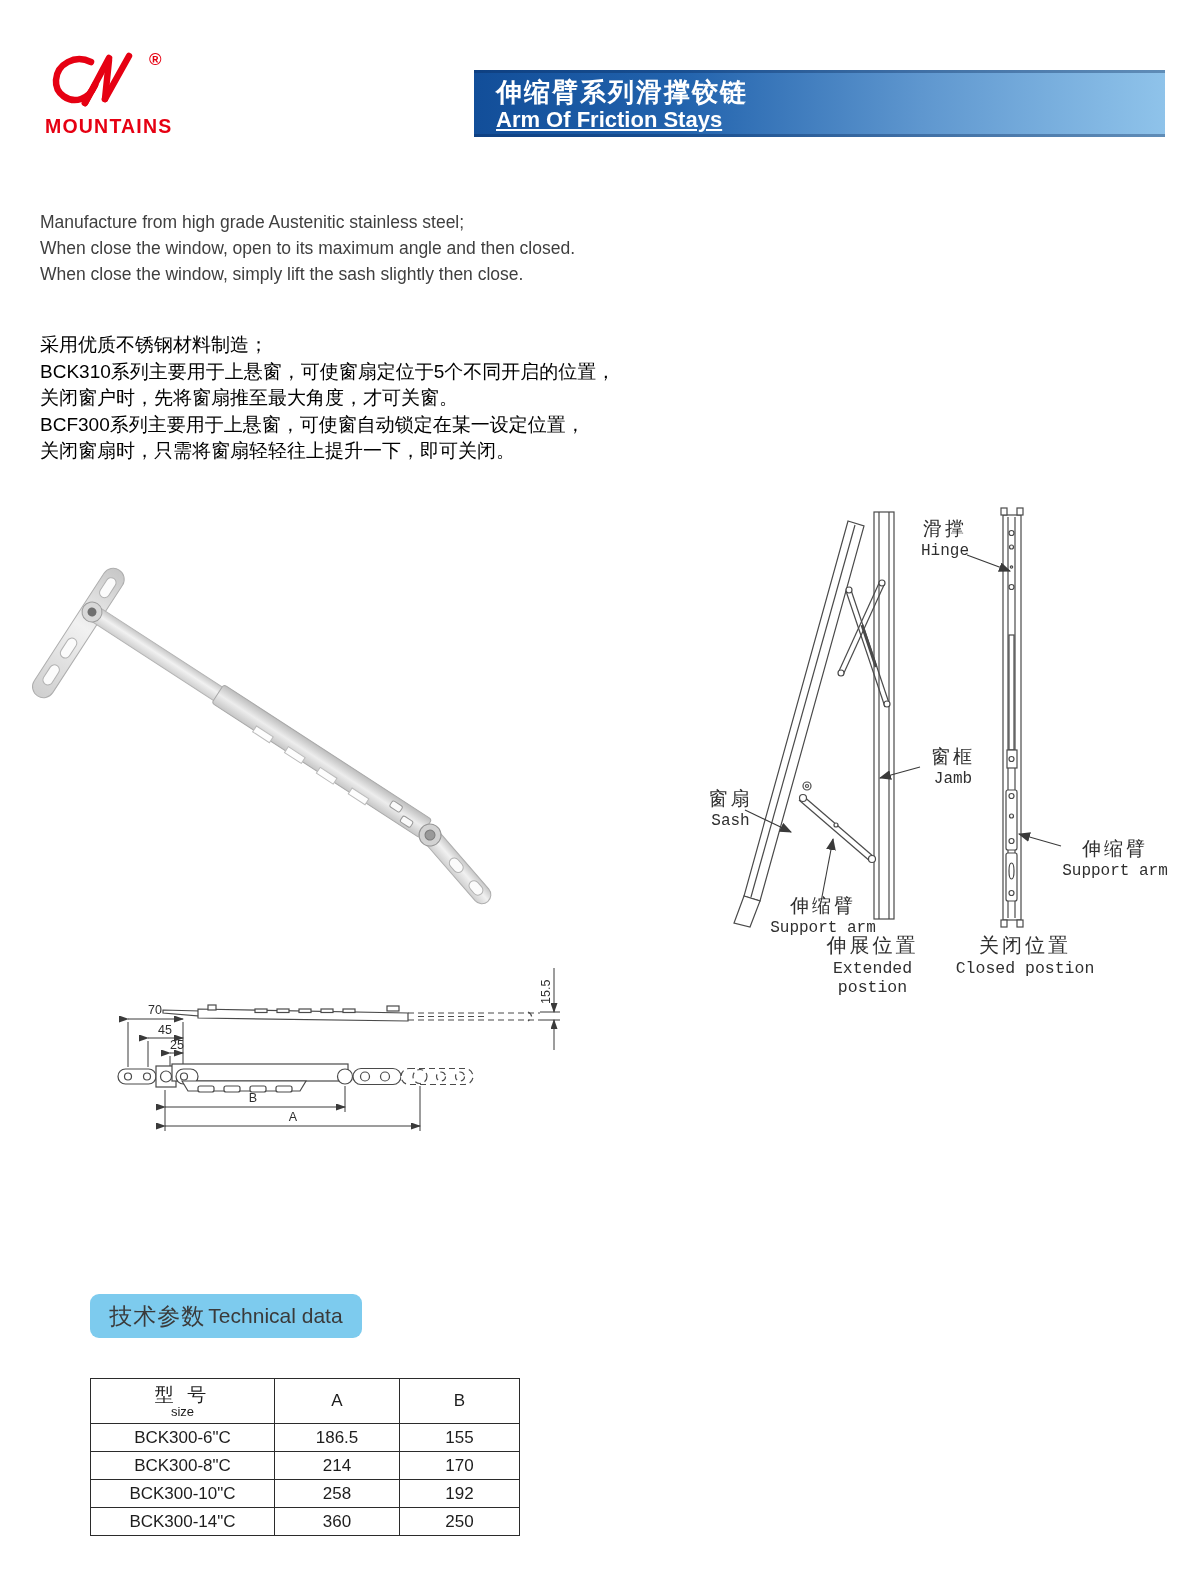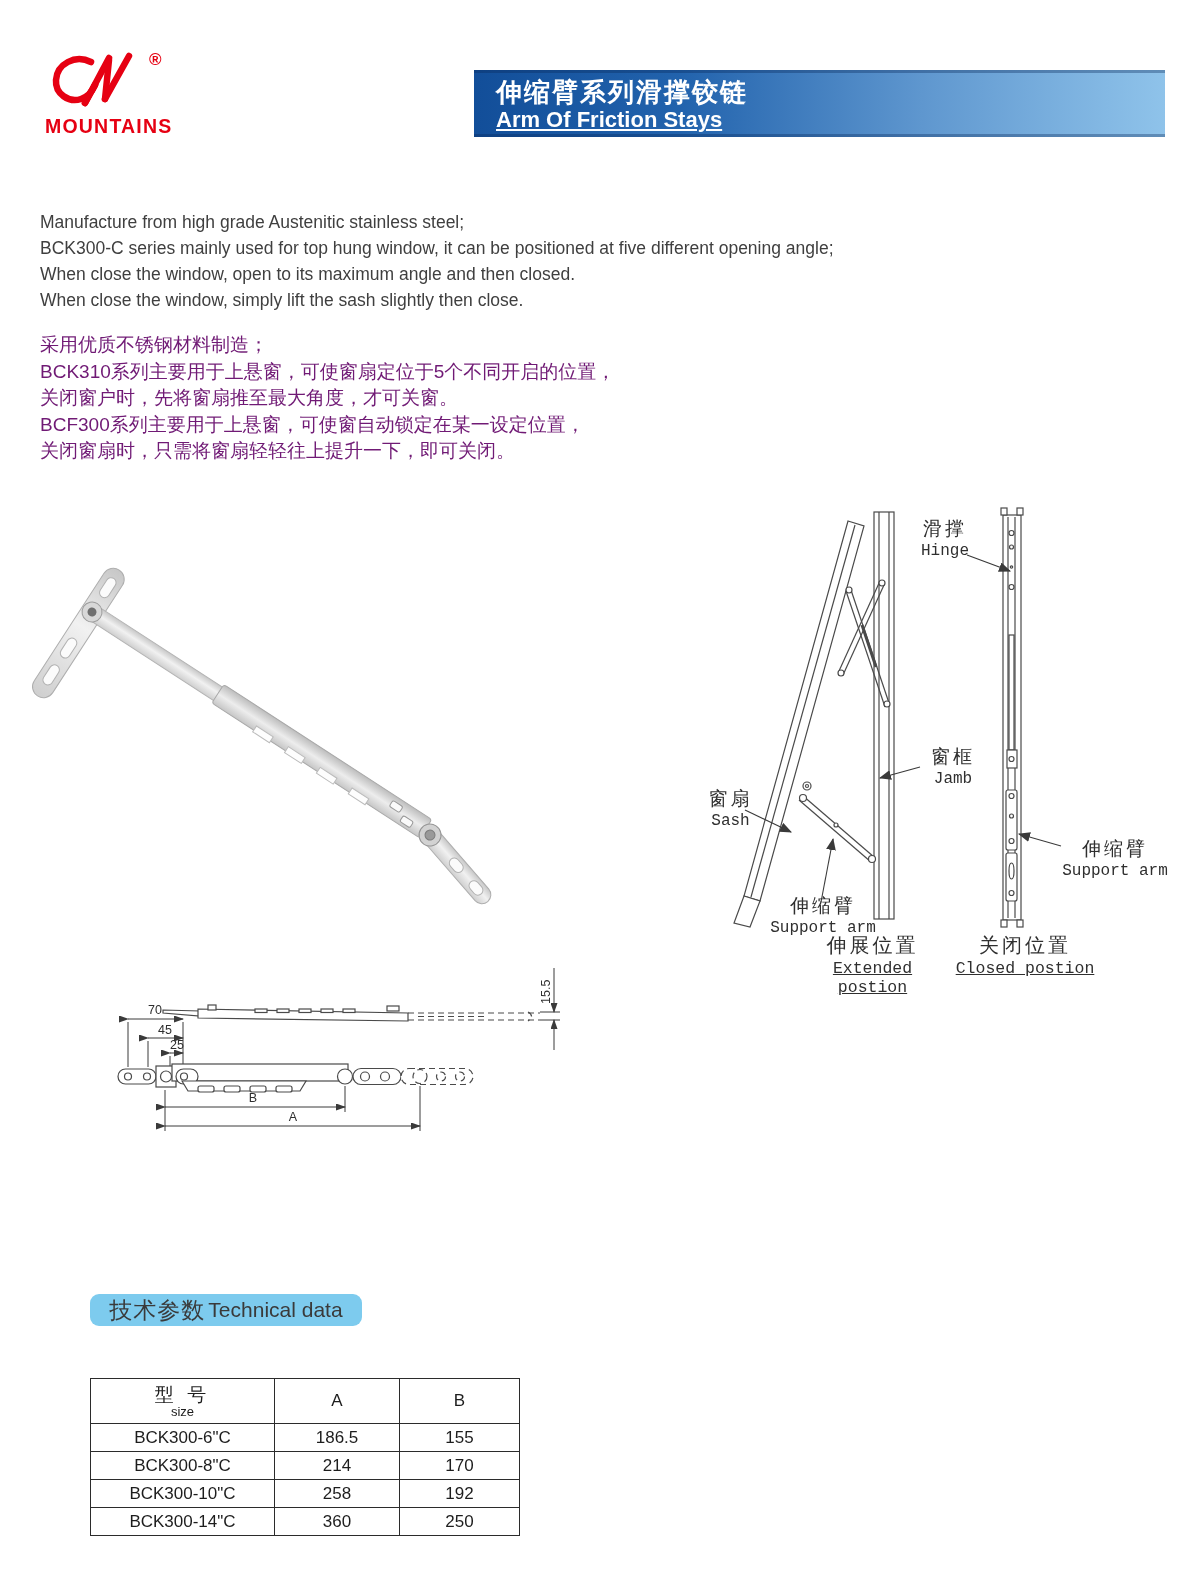--- a/index.html
+++ b/index.html
@@ -14,39 +14,39 @@
          color:#221e1f;letter-spacing:-1px;}
   .banner{position:absolute;left:474px;top:70px;width:691px;height:67px;
           background:linear-gradient(90deg,#124e99 0%,#2263ad 30%,#5f97cf 65%,#8fc3ea 100%);
           box-shadow:inset 0 3px 0 rgba(8,40,90,.35), inset 0 -3px 0 rgba(8,40,90,.35);
           color:#fff;padding:7px 0 0 22px;box-sizing:border-box;}
   .banner .cn{font-size:26px;font-weight:bold;letter-spacing:2px;line-height:30px;}
   .banner .en{font-size:22px;font-weight:bold;line-height:26px;text-decoration:underline;}
 
   
   .desc-en{position:absolute;left:40px;top:209px;font-size:17.5px;line-height:26px;color:#3f3f3f;}
-  .desc-cn{position:absolute;left:40px;top:332px;font-size:19px;line-height:26.5px;color:#701a75;}
+  .desc-cn{position:absolute;left:40px;top:332px;font-size:19px;line-height:26.5px;color:#000000;}
 
   
   .dlabel{position:absolute;text-align:center;color:#2f2f2f;}
   .dlabel .dl-cn{display:block;font-size:19px;letter-spacing:3px;font-family:"DejaVu Serif",serif;}
   .dlabel .dl-en{display:block;font-size:16px;font-family:"Liberation Mono",monospace;}
   .dcap .dl-cn{font-size:20px;}
-  .dcap .dl-en{font-size:16.5px;text-decoration:underline;}
+  .dcap .dl-en{font-size:16.5px;}
 
   
   .ln{stroke:#4a4a4a;stroke-width:1.2;fill:none;}
   .fw{stroke:#4a4a4a;stroke-width:1.2;fill:#ffffff;}
   .dsh{stroke-dasharray:6 4;}
   .dimln{stroke:#3a3a3a;stroke-width:1;fill:none;}
   .dimtx{font-family:"Liberation Sans",sans-serif;font-size:12.5px;fill:#2e2e2e;}
   .arrln{stroke:#3a3a3a;stroke-width:1.1;fill:none;}
 
   
-  .tech-badge{position:absolute;left:90px;top:1294px;width:272px;height:32px;background:#7dcbee;
+  .tech-badge{position:absolute;left:90px;top:1294px;width:272px;height:44px;background:#7dcbee;
               border-radius:9px;display:flex;align-items:center;justify-content:center;color:#3a3a3a;}
   .tech-badge .t-cn{font-size:23px;letter-spacing:1px;}
   .tech-badge .t-en{font-size:21px;margin-left:3px;}
 
   table.spec{position:absolute;left:90px;top:1378px;border-collapse:collapse;table-layout:fixed;}
   table.spec td{border:1.7px solid #2b2b2b;text-align:center;vertical-align:middle;
                 font-size:17px;color:#1d1d1d;padding:0;margin-left:12px;}
   table.spec .c1{width:183px;} table.spec .c2{width:124px;} table.spec .c3{width:119px;}
   table.spec .hrow td{height:44px;}
   table.spec .drow td{height:27px;}
@@ -73,21 +73,20 @@
   </div>
 
 
   <div class="banner">
     <div class="cn">伸缩臂系列滑撑铰链</div>
     <div class="en">Arm Of Friction Stays</div>
   </div>
 
   <div class="desc-en">
     <div>Manufacture from high grade Austenitic stainless steel;</div>
-    <div>BCK300-C series mainly used for top hung window, it can be positioned at five different opening angle;</div>
     <div>When close the window, open to its maximum angle and then closed.</div>
     <div>When close the window, simply lift the sash slightly then close.</div>
   </div>
   <div class="desc-cn">
     <div>采用优质不锈钢材料制造；</div>
     <div>BCK310系列主要用于上悬窗，可使窗扇定位于5个不同开启的位置，</div>
     <div>关闭窗户时，先将窗扇推至最大角度，才可关窗。</div>
     <div>BCF300系列主要用于上悬窗，可使窗自动锁定在某一设定位置，</div>
     <div>关闭窗扇时，只需将窗扇轻轻往上提升一下，即可关闭。</div>
   </div>

